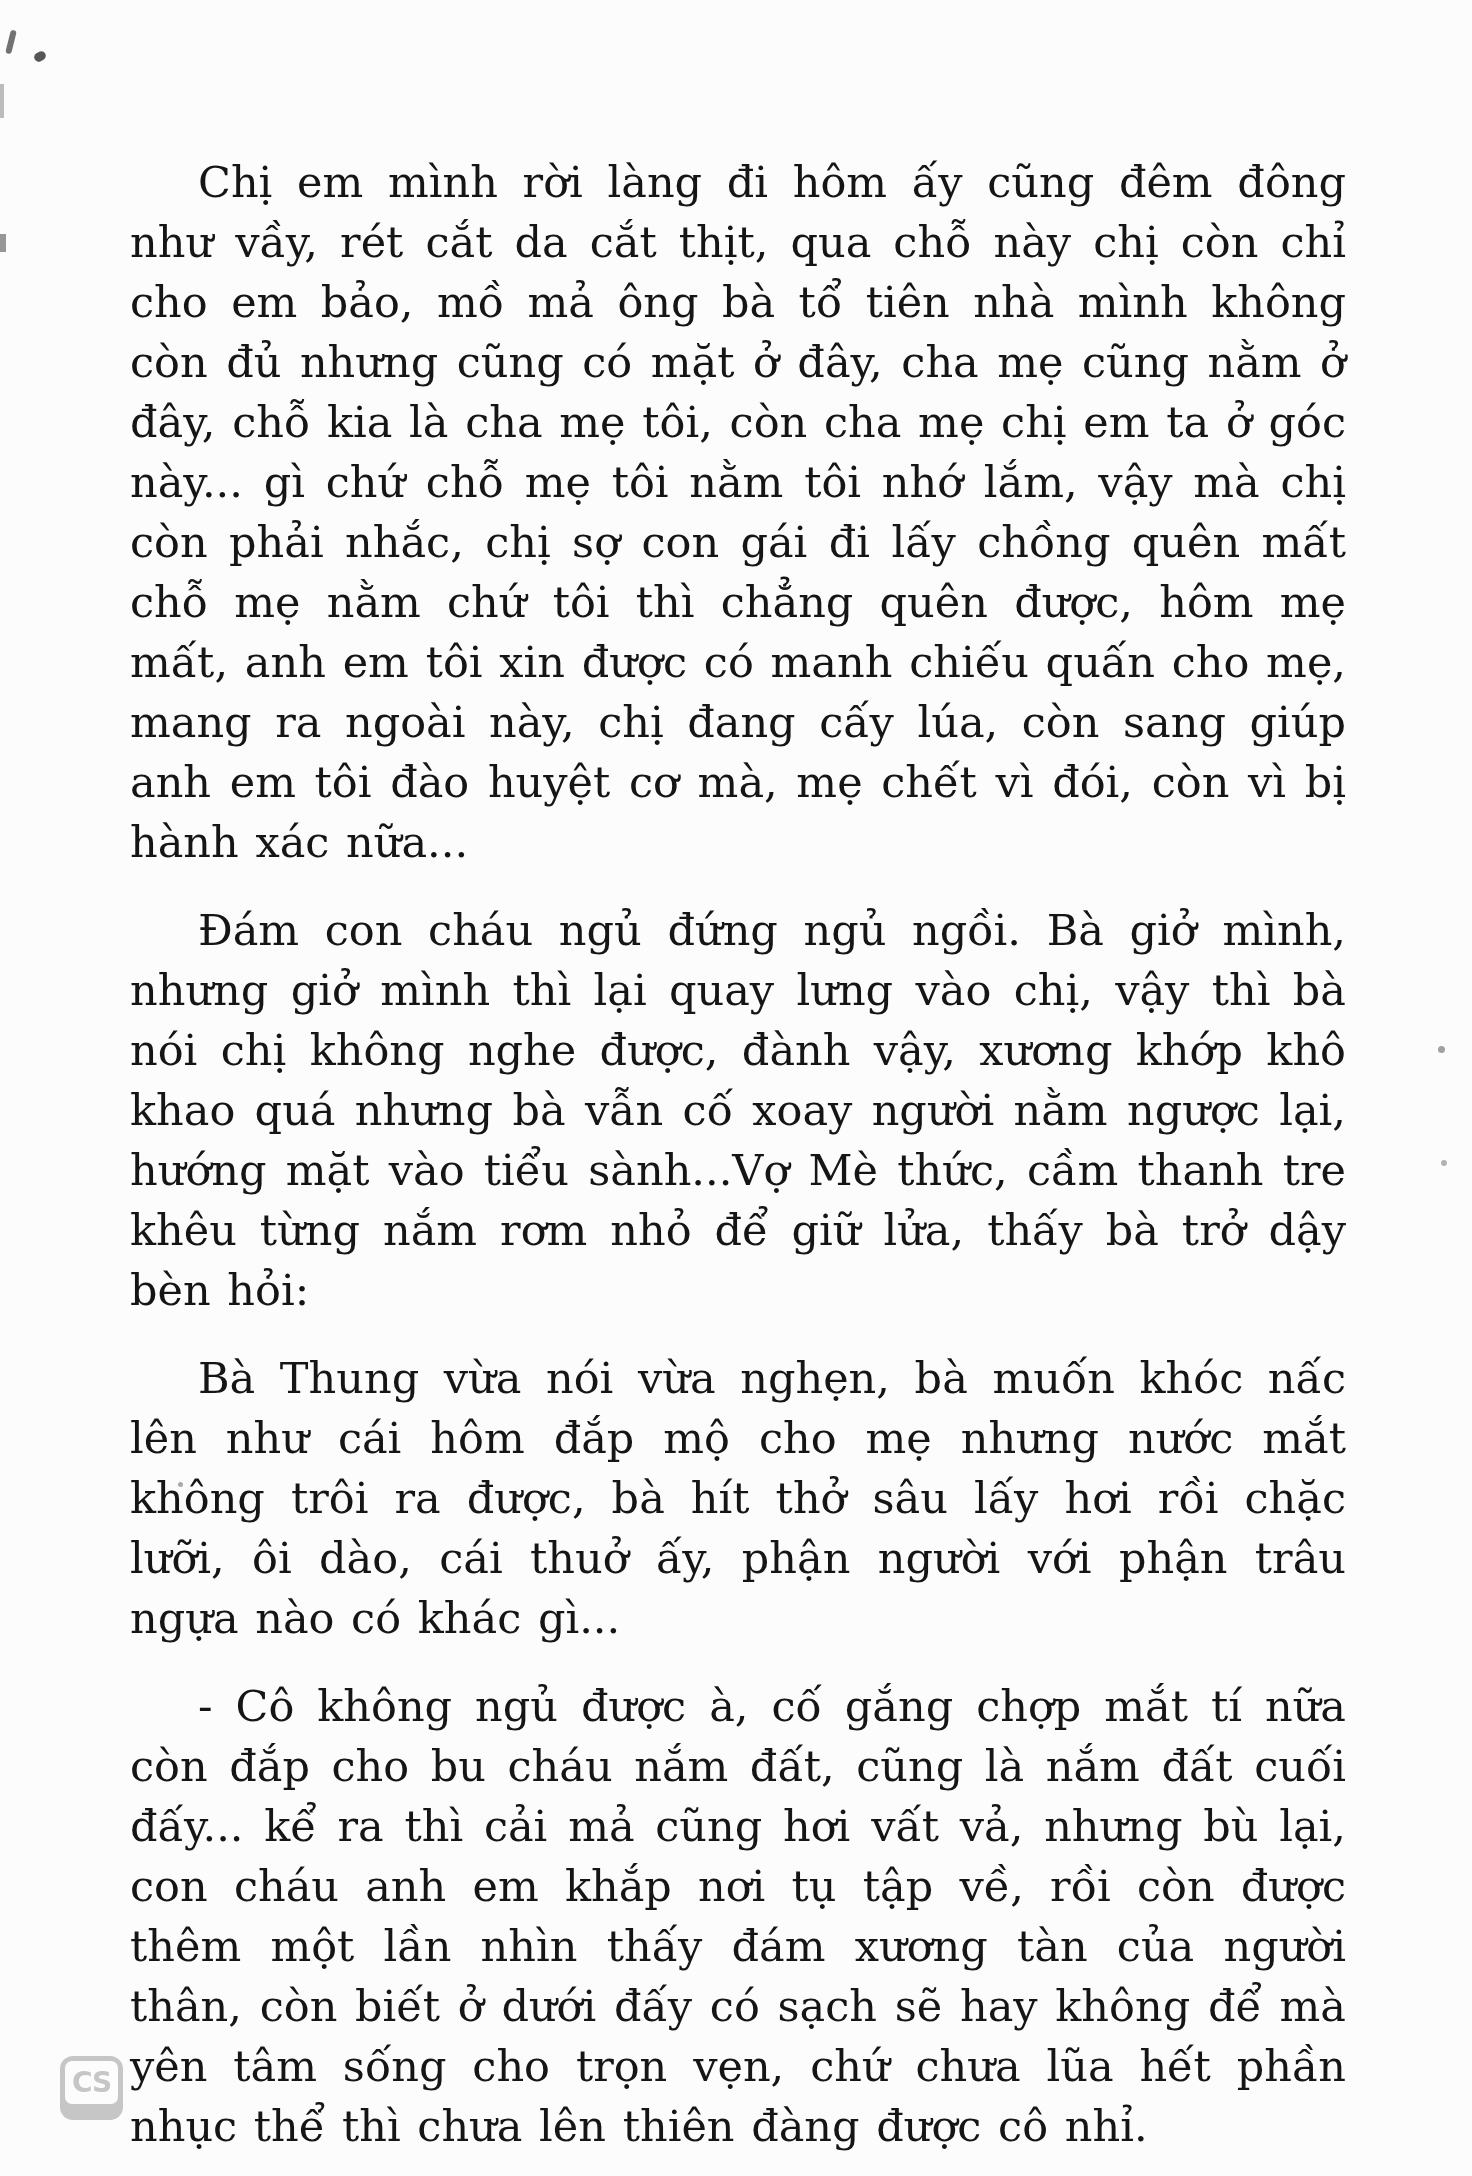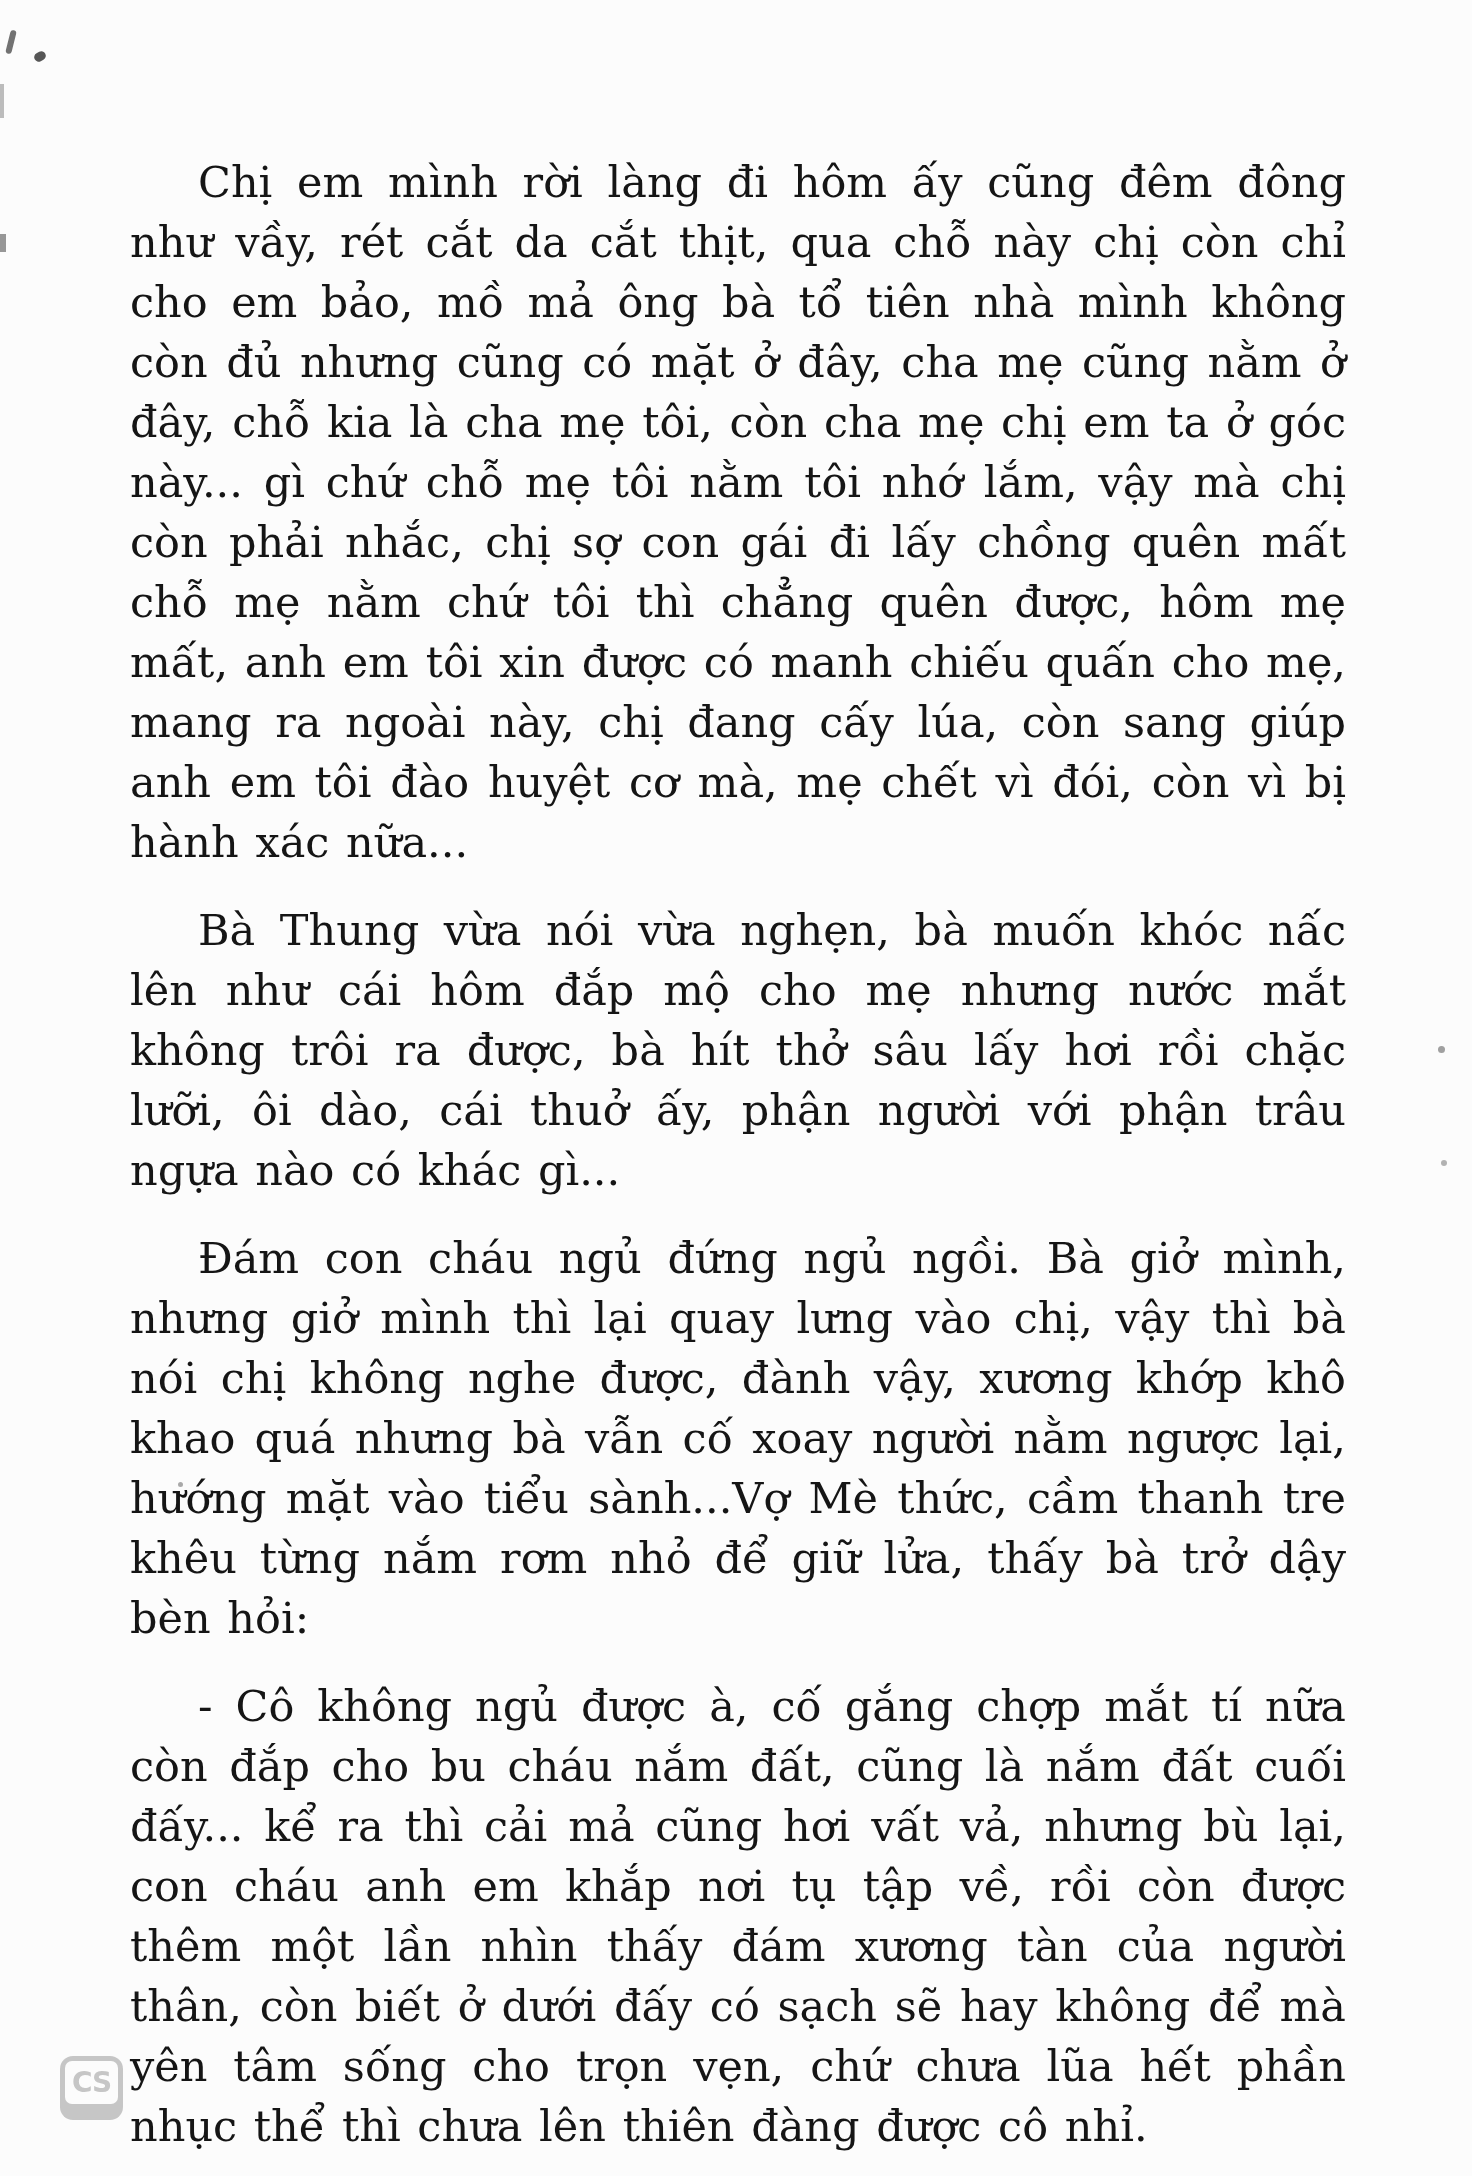--- a/index.html
+++ b/index.html
@@ -99,22 +99,22 @@
   .a6 { left: 1441px; top: 1160px; width: 6px; height: 6px; border-radius: 50%; opacity: .4; }
   .a7 { left: 178px;  top: 1482px; width: 5px; height: 5px; border-radius: 50%; opacity: .45; }
 </style>
 </head>
 <body>
 
 <div class="page">
 
   <div class="text-block">
     <p class="para">Chị em mình rời làng đi hôm ấy cũng đêm đông như vầy, rét cắt da cắt thịt, qua chỗ này chị còn chỉ cho em bảo, mồ mả ông bà tổ tiên nhà mình không còn đủ nhưng cũng có mặt ở đây, cha mẹ cũng nằm ở đây, chỗ kia là cha mẹ tôi, còn cha mẹ chị em ta ở góc này... gì chứ chỗ mẹ tôi nằm tôi nhớ lắm, vậy mà chị còn phải nhắc, chị sợ con gái đi lấy chồng quên mất chỗ mẹ nằm chứ tôi thì chẳng quên được, hôm mẹ mất, anh em tôi xin được có manh chiếu quấn cho mẹ, mang ra ngoài này, chị đang cấy lúa, còn sang giúp anh em tôi đào huyệt cơ mà, mẹ chết vì đói, còn vì bị hành xác nữa...</p>
+    <p class="para">Đám con cháu ngủ đứng ngủ ngồi. Bà giở mình, nhưng giở mình thì lại quay lưng vào chị, vậy thì bà nói chị không nghe được, đành vậy, xương khớp khô khao quá nhưng bà vẫn cố xoay người nằm ngược lại, hướng mặt vào tiểu sành...Vợ Mè thức, cầm thanh tre khêu từng nắm rơm nhỏ để giữ lửa, thấy bà trở dậy bèn hỏi:</p>
     <p class="para">Bà Thung vừa nói vừa nghẹn, bà muốn khóc nấc lên như cái hôm đắp mộ cho mẹ nhưng nước mắt không trôi ra được, bà hít thở sâu lấy hơi rồi chặc lưỡi, ôi dào, cái thuở ấy, phận người với phận trâu ngựa nào có khác gì...</p>
-    <p class="para">Đám con cháu ngủ đứng ngủ ngồi. Bà giở mình, nhưng giở mình thì lại quay lưng vào chị, vậy thì bà nói chị không nghe được, đành vậy, xương khớp khô khao quá nhưng bà vẫn cố xoay người nằm ngược lại, hướng mặt vào tiểu sành...Vợ Mè thức, cầm thanh tre khêu từng nắm rơm nhỏ để giữ lửa, thấy bà trở dậy bèn hỏi:</p>
     <p class="para">- Cô không ngủ được à, cố gắng chợp mắt tí nữa còn đắp cho bu cháu nắm đất, cũng là nắm đất cuối đấy... kể ra thì cải mả cũng hơi vất vả, nhưng bù lại, con cháu anh em khắp nơi tụ tập về, rồi còn được thêm một lần nhìn thấy đám xương tàn của người thân, còn biết ở dưới đấy có sạch sẽ hay không để mà yên tâm sống cho trọn vẹn, chứ chưa lũa hết phần nhục thể thì chưa lên thiên đàng được cô nhỉ.</p>
   </div>
 
 
   <div class="footer">
     <div class="cs-logo">
       <div class="cs-inner">
         <span>CS</span>
       </div>
     </div>

